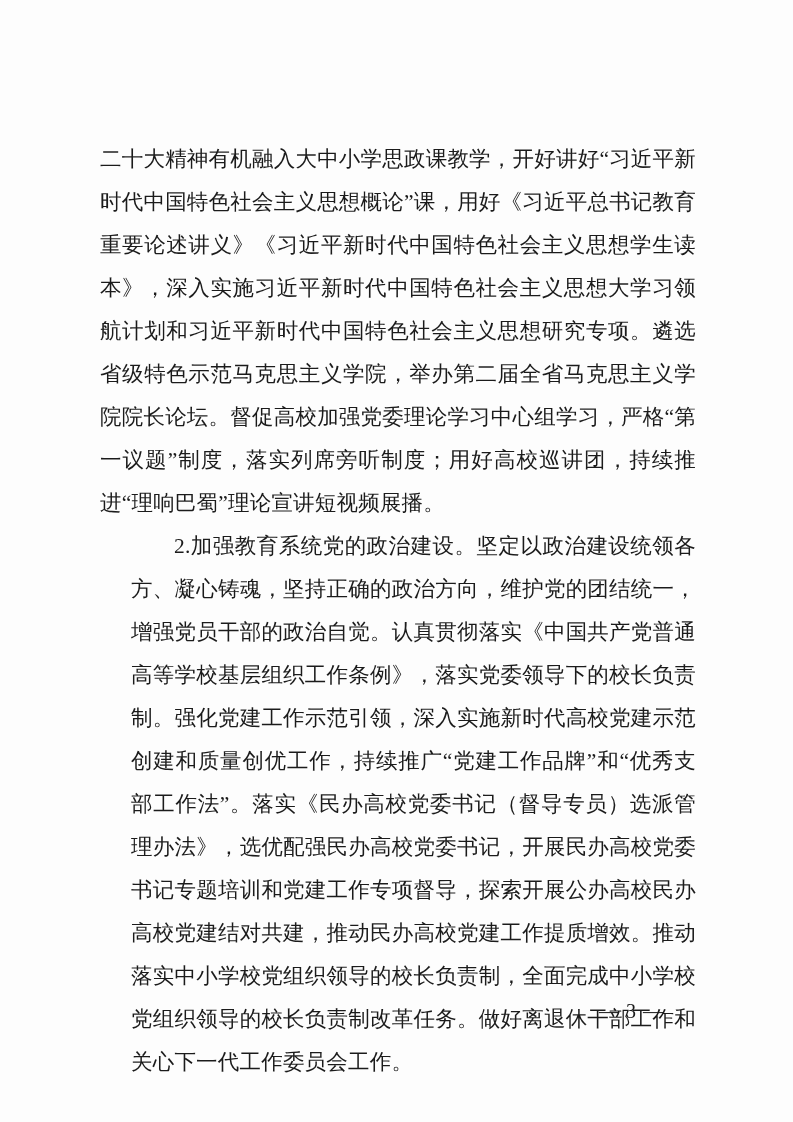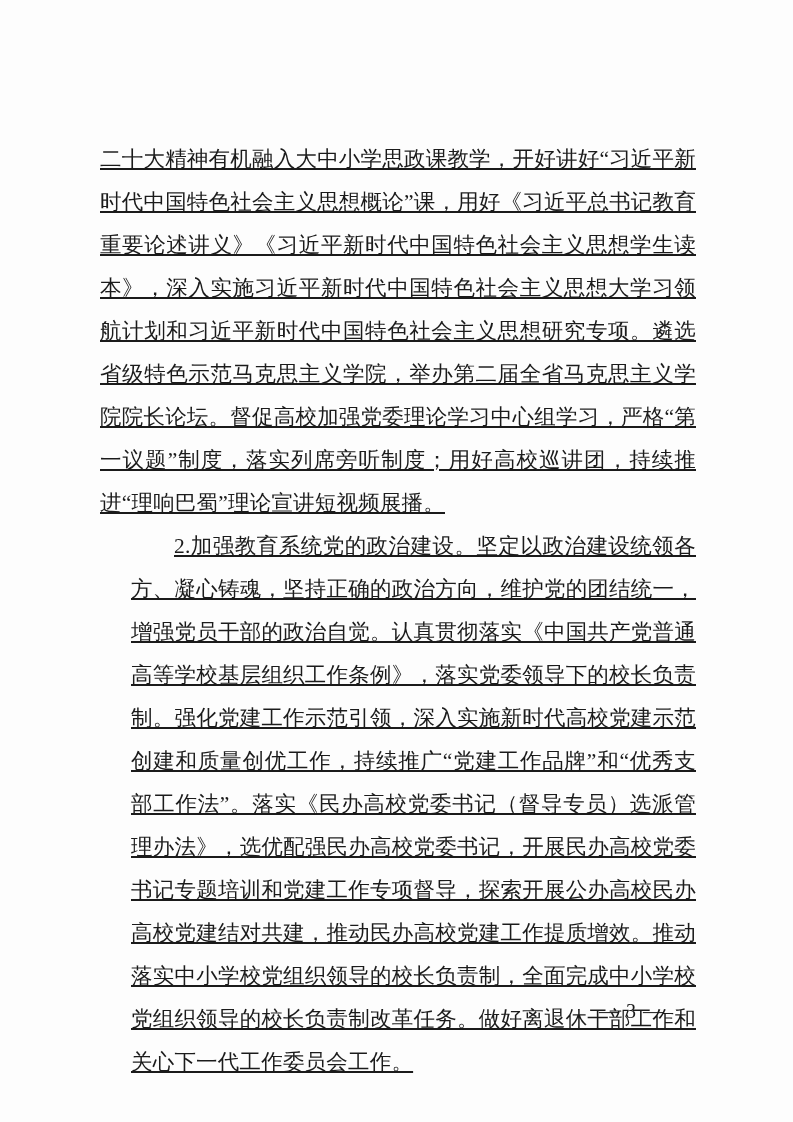--- a/index.html
+++ b/index.html
@@ -33,21 +33,20 @@
   .para {
     font-size: 21.5px;
     line-height: 43px;
     text-align: justify;
     text-justify: inter-ideograph;
     letter-spacing: 0.2px;
     margin: 0;
     color: #1b1b1b;
     font-family: "Liberation Serif", "DejaVu Serif", serif;
     text-indent: 0;
-    text-decoration: underline;
   }
   .para + .para {
     margin-top: 0px;
     margin-left: 31px;
   }
   .para.indent {
     text-indent: 43px;
   }
   .page-number {
     position: absolute;

